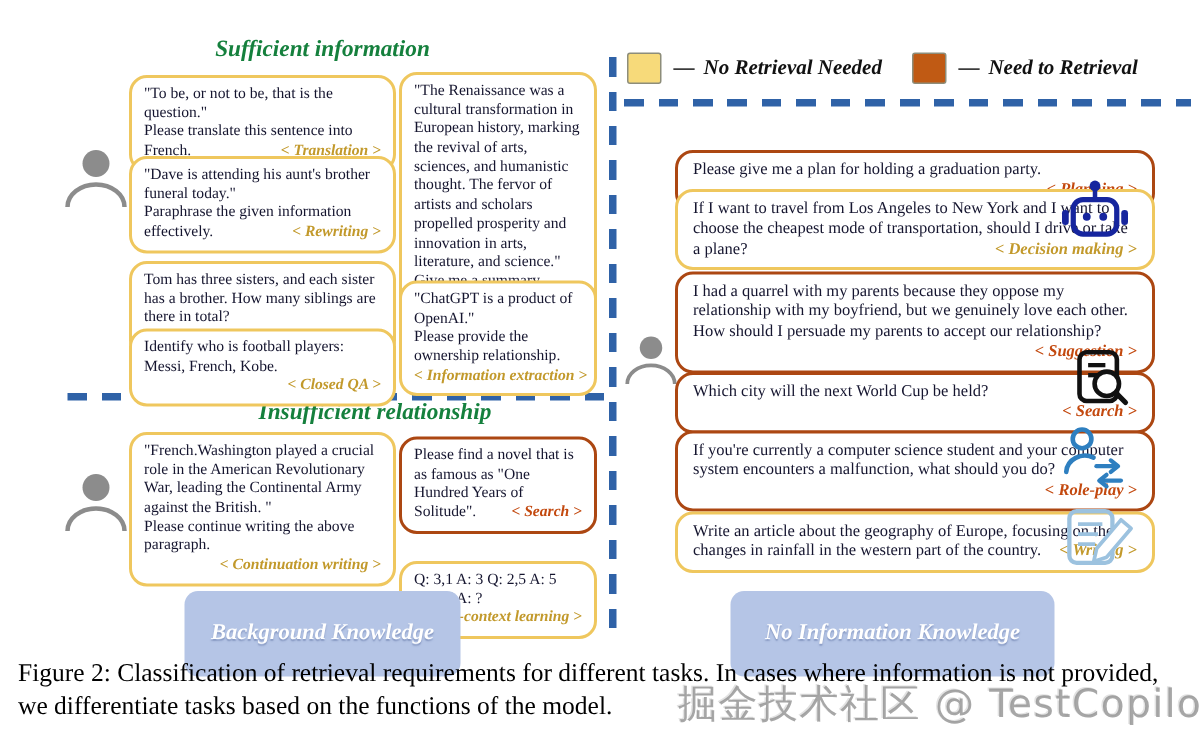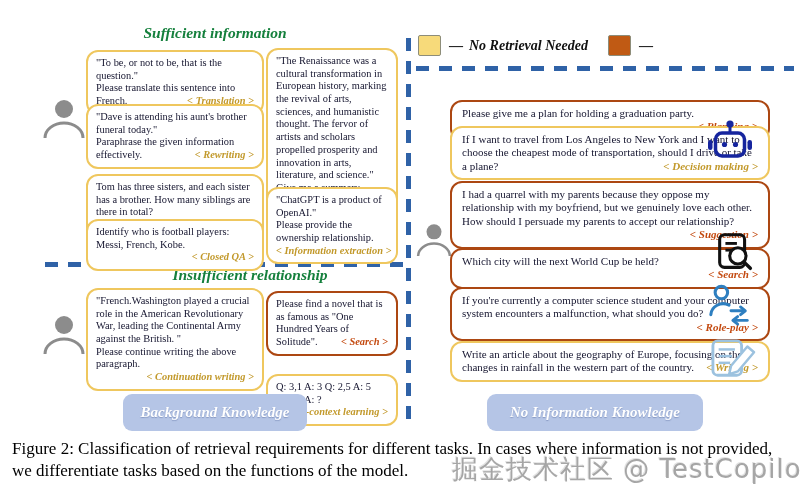--- a/index.html
+++ b/index.html
@@ -35,21 +35,21 @@
   .legend{position:absolute;left:418px;top:35px;display:flex;align-items:center;
           font-weight:bold;font-style:italic;font-size:14px;color:#111;}
   .swatch{display:inline-block;width:21px;height:19px;border:1px solid #8d8d7a;
           border-radius:2px;margin-right:8px;}
   .legend .dash{font-style:normal;margin-right:6px;font-weight:bold;}
   .legend .gap{width:20px;}
 
   
   .pill{position:absolute;background:#B5C5E6;border-radius:9px;color:#fff;
         font-weight:bold;font-style:italic;font-size:15px;text-align:center;
-        padding:10px 0;text-shadow:0 1px 1px rgba(90,110,160,.5);}
+        padding:20px 0;text-shadow:0 1px 1px rgba(90,110,160,.5);}
 
   .icon{position:absolute;}
 
   
   .caption{position:absolute;left:12px;top:438px;width:778px;font-size:17px;
            color:#000;line-height:1.32;}
   .watermark{position:absolute;left:452px;top:452px;font-size:26px;white-space:nowrap;
              font-family:"DejaVu Sans",sans-serif;color:rgba(145,145,145,.8);
              letter-spacing:1px;text-shadow:1px 1px 0 #fff,-1px -1px 0 #e2e2e2;}
 </style>
@@ -62,20 +62,21 @@
   <div class="hdash" style="left:45px;top:262px;width:361px;"></div>
   <div class="hdash" style="left:416px;top:66px;width:378px;"></div>
 
   <div class="legend">
     <span class="swatch" style="background:#F7DA7A;"></span>
     <span class="dash">—</span>
     <span>No Retrieval Needed</span>
     <span class="gap"></span>
     <span class="swatch" style="background:#C05A14;"></span>
     <span class="dash">—</span>
+    <span>Need to Retrieval</span>
   </div>
 
   <div class="sec-title" style="left:95px;top:24px;width:240px;">Sufficient information</div>
   <div class="sec-title" style="left:130px;top:266px;width:240px;">Insufficient relationship</div>
 
   <div class="icon" style="left:38px;top:96px;">
     <svg width="52" height="48" viewBox="0 0 52 48">
         <circle cx="26" cy="13" r="9" fill="#8C8C8C"></circle>
         <path d="M7 42 A19 15 0 0 1 45 42" fill="#fff" stroke="#8C8C8C" stroke-width="3"></path>
       </svg>

